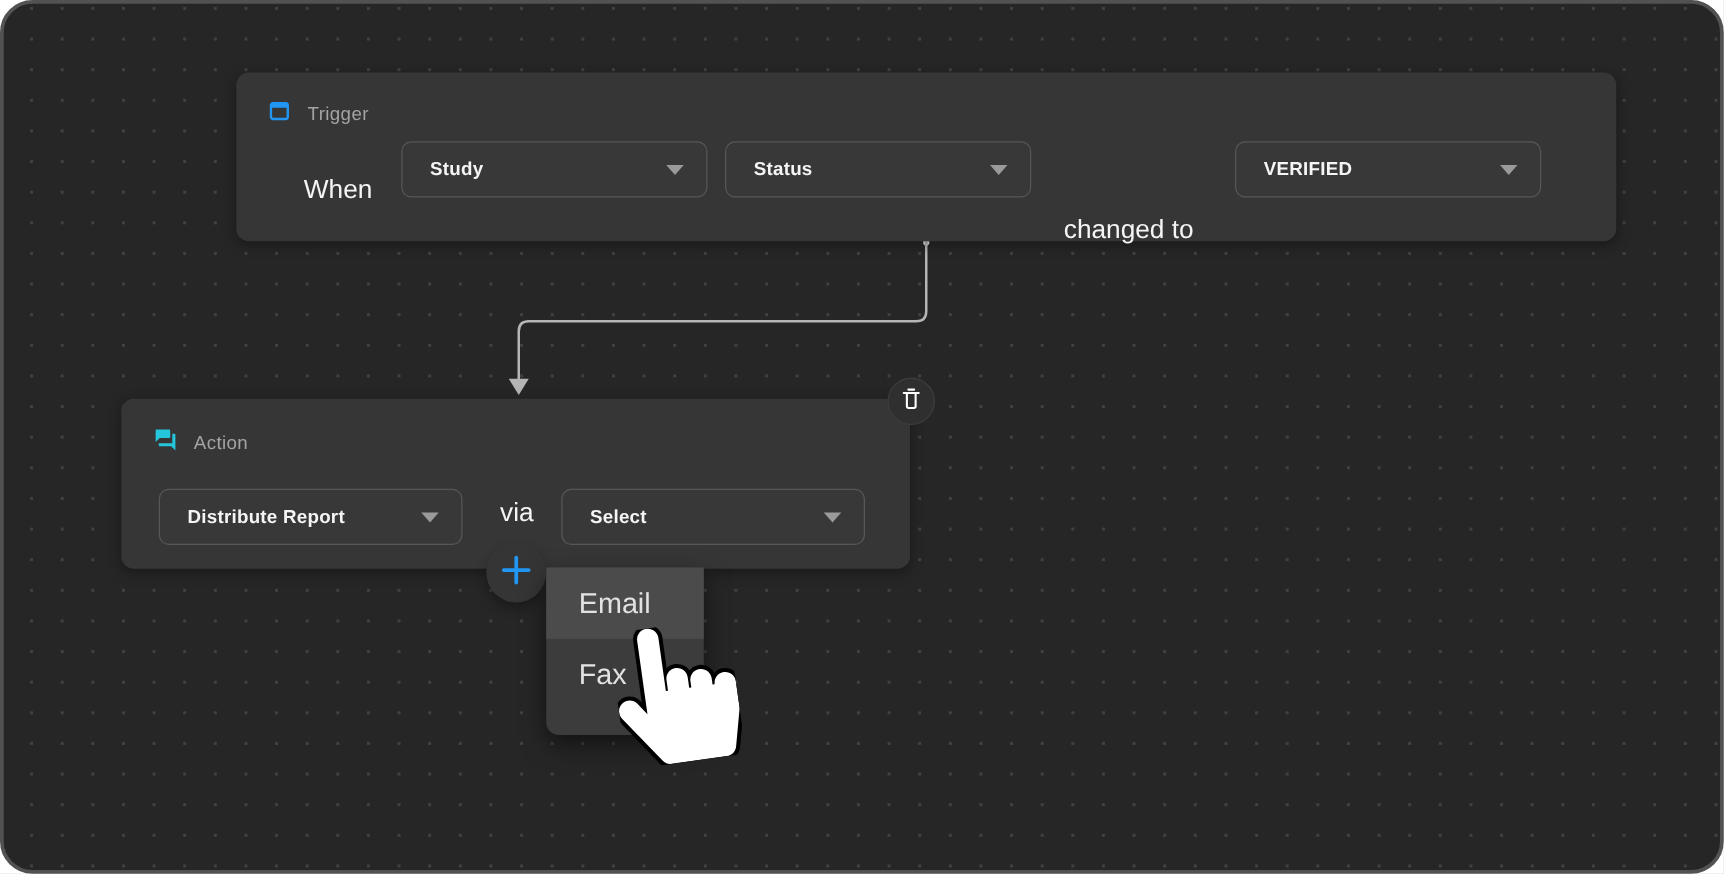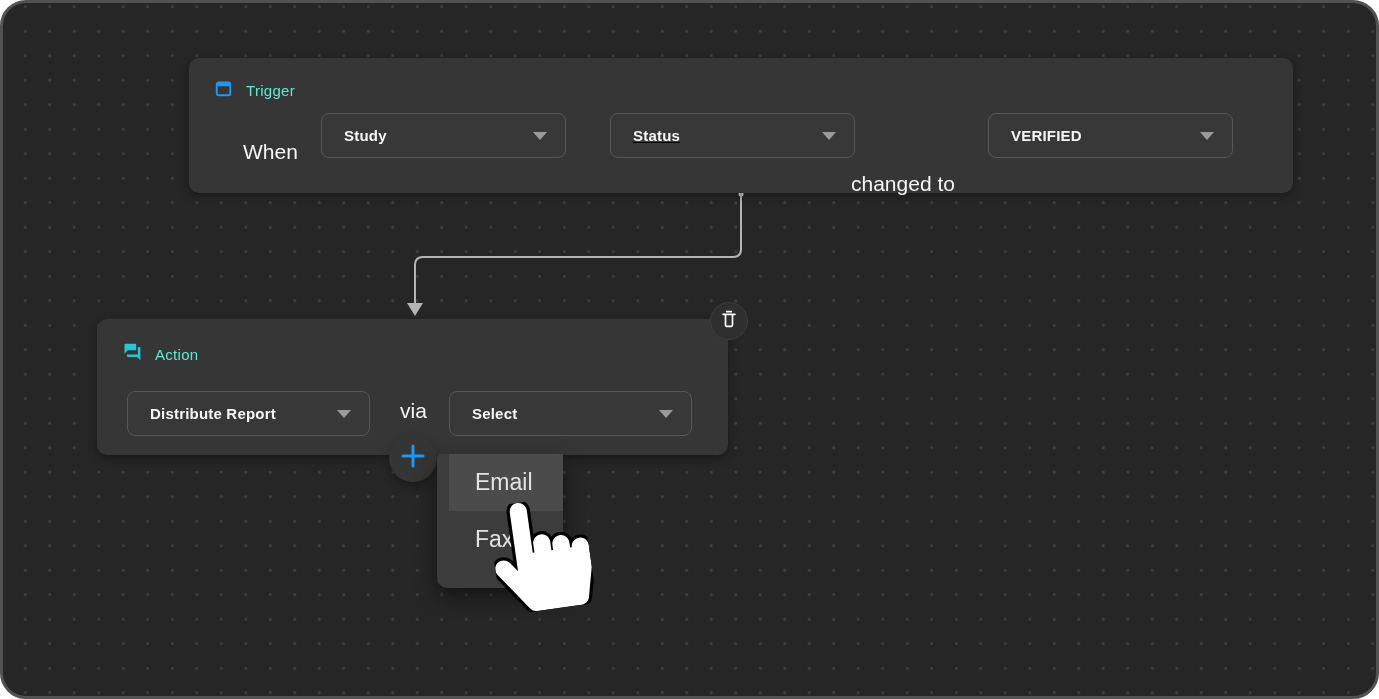--- a/index.html
+++ b/index.html
@@ -19,37 +19,37 @@
   .node-card {
     position:absolute; background:#363636; border-radius:10px;
     box-shadow:0 3px 10px rgba(0,0,0,.35); z-index:2;
   }
   .trigger-card { left:186px; top:55px; width:1104px; height:135px; }
   .action-card  { left:94px;  top:316px; width:631px; height:136px; }
 
   .card-header { position:absolute; display:flex; align-items:center; gap:13px; }
   .trigger-card .card-header { left:25px; top:21px; }
   .action-card  .card-header { left:25px; top:23px; }
-  .card-title { color:#5eead4; font-size:15px; letter-spacing:.3px; }
+  .card-title { color:#a3a3a3; font-size:15px; letter-spacing:.3px; }
 
   .free-label { position:absolute; color:#f5f5f5; font-size:21px; }
   .lbl-when       { left:54px;  top:82px;text-align:center; }
   .lbl-changed-to { left:662px; top:66px;margin-top:48px; }
   .lbl-via        { left:303px; top:80px; }
 
   .dropdown {
     position:absolute; height:45px; background:#383838;
     border:1px solid #575757; border-radius:8px;
     display:flex; align-items:center; padding:0 18px 0 22px;
     cursor:pointer;
   }
   .dropdown .dd-value { color:#f5f5f5; font-size:15px; font-weight:700; letter-spacing:.2px; flex:1; }
   .chevron { width:0; height:0; border-left:7px solid transparent; border-right:7px solid transparent; border-top:8px solid #9a9a9a; }
   .dd-study      { left:132px; top:55px; width:245px;justify-content:center; }
-  .dd-status     { left:421px; top:55px; width:245px;text-decoration:underline; }
+  .dd-status     { left:391px; top:55px; width:245px; }
   .dd-verified   { left:799px; top:55px; width:245px; }
   .dd-actiontype { left:30px;  top:72px; width:243px; }
   .dd-channel    { left:352px; top:72px; width:243px; }
 
   .trash-btn {
     position:absolute; left:707px; top:299px; width:38px; height:38px;
     border-radius:50%; background:#2f2f2f; border:1px solid #3d3d3d;
     display:flex; align-items:center; justify-content:center;
     z-index:4; cursor:pointer;
   }
@@ -62,21 +62,21 @@
   }
 
   .option-menu {
     position:absolute; left:434px; top:451px; width:126px;
     background:#3c3c3c; border-radius:4px 4px 10px 10px;
     box-shadow:0 8px 20px rgba(0,0,0,.5);
     padding-bottom:20px; z-index:5;
   }
   .menu-item {
     height:57px; display:flex; align-items:center; padding-left:26px;
-    color:#e2e2e2; font-size:23px; cursor:pointer;margin-left:12px;
+    color:#e2e2e2; font-size:23px; cursor:pointer;
   }
   .menu-item.highlighted { background:#4b4b4b; }
 
   .cursor { position:absolute; left:491px; top:497px; z-index:6; transform:rotate(-8deg); pointer-events:none; }
 </style>
 </head>
 <body>
 
 <div class="canvas">
 

